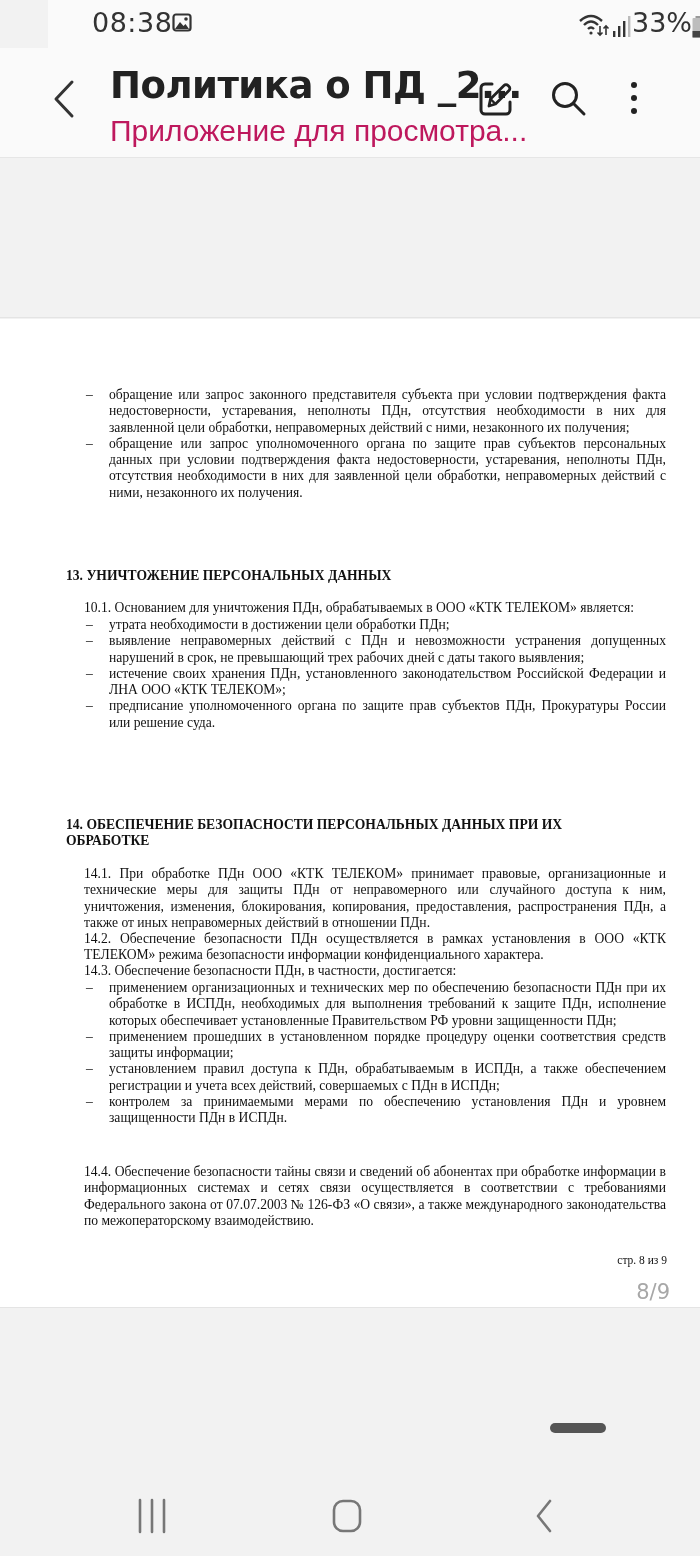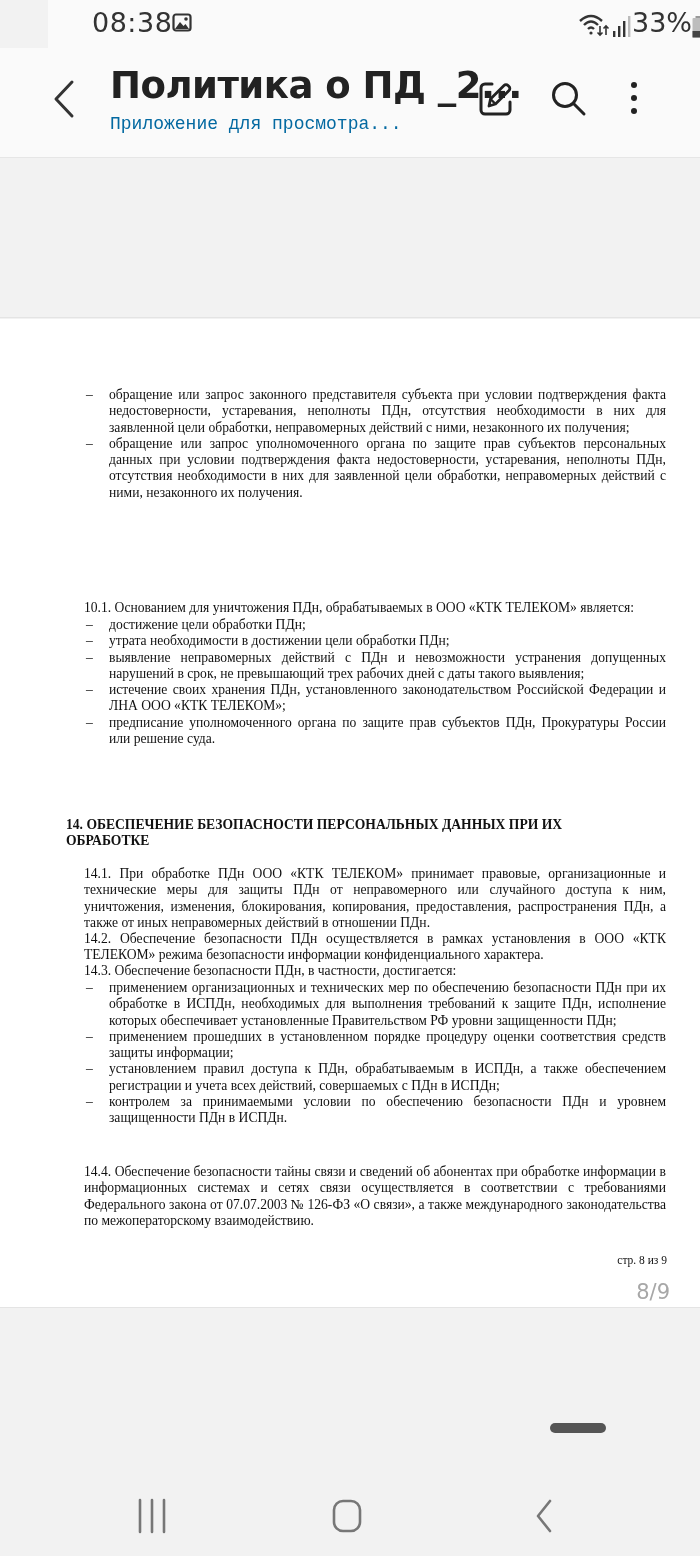--- a/index.html
+++ b/index.html
@@ -10,21 +10,21 @@
   .status-bar { position: absolute; left: 0; top: 0; width: 700px; height: 48px; background: #fafafa; margin-left: 48px; }
   .status-time { position: absolute; left: 44px; top: 7px; font-size: 27px; color: #333; font-family: "DejaVu Sans", sans-serif; letter-spacing: 0.5px; }
   .status-gallery { position: absolute; left: 124px; top: 13px; width: 20px; height: 19px; }
   .status-right { position: absolute; right: 44px; top: 7px; display: flex; align-items: flex-end; }
   .status-battery-pct { font-size: 27px; color: #333; font-family: "DejaVu Sans", sans-serif; }
 
   
   .app-header { position: absolute; left: 0; top: 48px; width: 700px; height: 110px; background: #fafafa; border-bottom: 1px solid #e6e6e6; }
   .back-btn { position: absolute; left: 48px; top: 28px; width: 36px; height: 46px; cursor: pointer; }
   .doc-title { position: absolute; left: 110px; top: 16px; font-size: 37px; font-weight: bold; color: #222; white-space: nowrap; font-family: "DejaVu Sans", sans-serif; letter-spacing: -0.5px; }
-  .doc-subtitle { position: absolute; left: 110px; top: 66px; font-size: 18px; color: #0369a1; white-space: nowrap; font-family: Liberation Mono, monospace; }
+  .doc-subtitle { position: absolute; left: 110px; top: 66px; font-size: 30px; color: #be185d; white-space: nowrap; font-family: Liberation Sans, sans-serif; }
   .hdr-icon { position: absolute; top: 30px; width: 40px; height: 40px; cursor: pointer; }
   .edit-btn { left: 476px; }
   .search-btn { left: 548px; }
   .more-btn { left: 614px; }
 
   
   .viewer-gap { position: absolute; left: 0; top: 158px; width: 700px; height: 160px; background: #f2f2f2; border-bottom: 1px solid #e4e4e4; }
   .page { position: absolute; left: 0; top: 319px; width: 700px; height: 989px; background: #fff; border-bottom: 1px solid #e4e4e4; font-family: "Liberation Serif", serif; font-size: 13.6px; line-height: 16.3px; color: #111; }
 
   .ul { position: absolute; left: 84px; width: 582px; list-style: none; }
@@ -105,45 +105,45 @@
 
 <div class="viewer-gap"></div>
 
 <div class="page">
 
   <ul class="ul" style="top:68px;">
     <li>обращение или запрос законного представителя субъекта при условии подтверждения факта недостоверности, устаревания, неполноты ПДн, отсутствия необходимости в них для заявленной цели обработки, неправомерных действий с ними, незаконного их получения;</li>
     <li>обращение или запрос уполномоченного органа по защите прав субъектов персональных данных при условии подтверждения факта недостоверности, устаревания, неполноты ПДн, отсутствия необходимости в них для заявленной цели обработки, неправомерных действий с ними, незаконного их получения.</li>
   </ul>
 
+  <div class="sec-head" style="top:249px;">13. УНИЧТОЖЕНИЕ ПЕРСОНАЛЬНЫХ ДАННЫХ</div>
 
   <div class="para-lead" style="top:281px;">10.1. Основанием для уничтожения ПДн, обрабатываемых в ООО «КТК ТЕЛЕКОМ» является:</div>
 
   <ul class="ul" style="top:298px;">
-    <li>достижение цели обработки ПДн;</li>
     <li>утрата необходимости в достижении цели обработки ПДн;</li>
     <li>выявление неправомерных действий с ПДн и невозможности устранения допущенных нарушений в срок, не превышающий трех рабочих дней с даты такого выявления;</li>
     <li>истечение своих хранения ПДн, установленного законодательством Российской Федерации и ЛНА ООО «КТК ТЕЛЕКОМ»;</li>
     <li>предписание уполномоченного органа по защите прав субъектов ПДн, Прокуратуры России или решение суда.</li>
   </ul>
 
   <div class="sec-head" style="top:498px;">
     <div>14. ОБЕСПЕЧЕНИЕ БЕЗОПАСНОСТИ ПЕРСОНАЛЬНЫХ ДАННЫХ ПРИ ИХ</div>
     <div>ОБРАБОТКЕ</div>
   </div>
 
   <div class="para" style="top:547px;">14.1. При обработке ПДн ООО «КТК ТЕЛЕКОМ» принимает правовые, организационные и технические меры для защиты ПДн от неправомерного или случайного доступа к ним, уничтожения, изменения, блокирования, копирования, предоставления, распространения ПДн, а также от иных неправомерных действий в отношении ПДн.</div>
   <div class="para" style="top:612px;">14.2. Обеспечение безопасности ПДн осуществляется в рамках установления в ООО «КТК ТЕЛЕКОМ» режима безопасности информации конфиденциального характера.</div>
   <div class="para-lead" style="top:644px;">14.3. Обеспечение безопасности ПДн, в частности, достигается:</div>
 
   <ul class="ul" style="top:661px;">
     <li>применением организационных и технических мер по обеспечению безопасности ПДн при их обработке в ИСПДн, необходимых для выполнения требований к защите ПДн, исполнение которых обеспечивает установленные Правительством РФ уровни защищенности ПДн;</li>
     <li>применением прошедших в установленном порядке процедуру оценки соответствия средств защиты информации;</li>
     <li>установлением правил доступа к ПДн, обрабатываемым в ИСПДн, а также обеспечением регистрации и учета всех действий, совершаемых с ПДн в ИСПДн;</li>
-    <li>контролем за принимаемыми условии по обеспечению безопасности ПДн и уровнем защищенности ПДн в ИСПДн.</li>
+    <li>контролем за принимаемыми мерами по обеспечению установления ПДн и уровнем защищенности ПДн в ИСПДн.</li>
   </ul>
 
   <div class="para" style="top:845px;">14.4. Обеспечение безопасности тайны связи и сведений об абонентах при обработке информации в информационных системах и сетях связи осуществляется в соответствии с требованиями Федерального закона от 07.07.2003 № 126-ФЗ «О связи», а также международного законодательства по межоператорскому взаимодействию.</div>
 
   <div class="page-footer">стр. 8 из 9</div>
   <div class="page-counter">8/9</div>
 </div>
 
 <div class="scroll-handle"></div>
 

